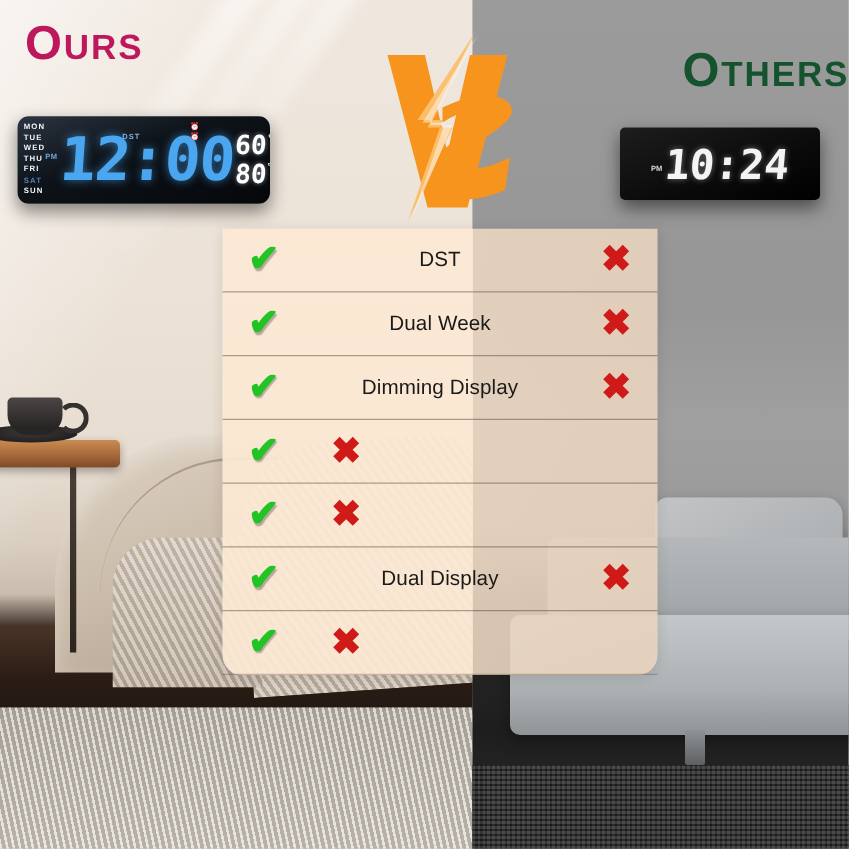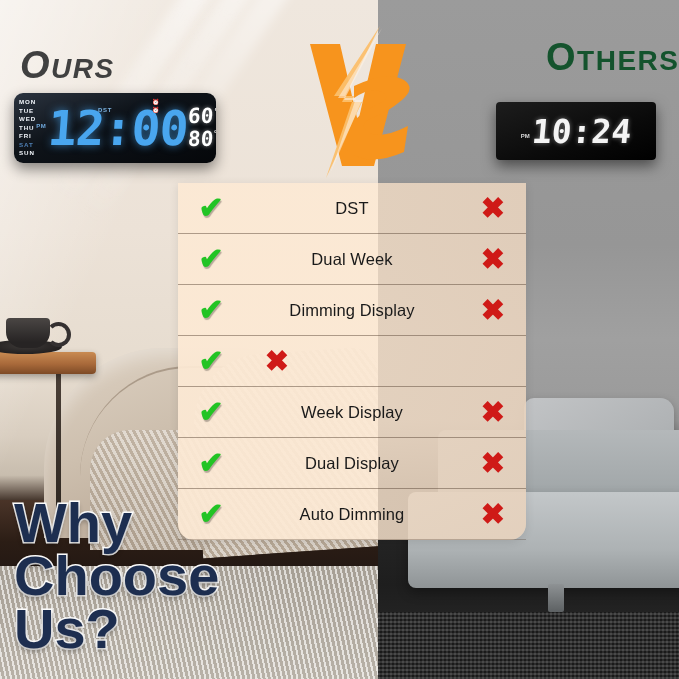--- a/index.html
+++ b/index.html
@@ -112,21 +112,21 @@
       repeating-linear-gradient(90deg, rgba(255,255,255,.08) 0 2px, rgba(0,0,0,.16) 2px 4px),
       #252525;
   }
 
   
   .heading{
     position:absolute;font-weight:bold;letter-spacing:1.5px;
   }
   .heading .cap{font-size:38px;}
   .heading .rest{font-size:28px;}
-  #ours-heading{left:20px;top:44px;color:#404040;font-style:italic;}
+  #ours-heading{left:20px;top:14px;color:#be185d;}
   #others-heading{left:546px;top:36px;color:#14532d;}
 
   
   #vs-logo{position:absolute;left:296px;top:26px;width:128px;height:152px;}
 
   
   #our-clock{
     position:absolute;left:14px;top:93px;width:202px;height:70px;
     background:linear-gradient(160deg,#2b3440 0%,#0e1319 42%,#05070a 100%);
     border-radius:9px;
@@ -325,34 +325,27 @@
         <div class="mark-yes">✔</div>
         <div class="feature-label">Dimming Display</div>
         <div class="mark-no">✖</div>
       </div>
       <div class="feature-row">
         <div class="mark-yes">✔</div>
         <div class="mark-no">✖</div>
       </div>
       <div class="feature-row">
         <div class="mark-yes">✔</div>
-        <div class="feature-label">Week Display</div>
         <div class="mark-no">✖</div>
       </div>
       <div class="feature-row">
         <div class="mark-yes">✔</div>
         <div class="feature-label">Dual Display</div>
         <div class="mark-no">✖</div>
       </div>
       <div class="feature-row">
         <div class="mark-yes">✔</div>
-        <div class="feature-label">Auto Dimming</div>
         <div class="mark-no">✖</div>
       </div>
     </div>
 
-  <div id="why-choose">
-    <div>Why</div>
-    <div>Choose</div>
-    <div>Us?</div>
-  </div>
 
 </div>
 
 </body></html>

